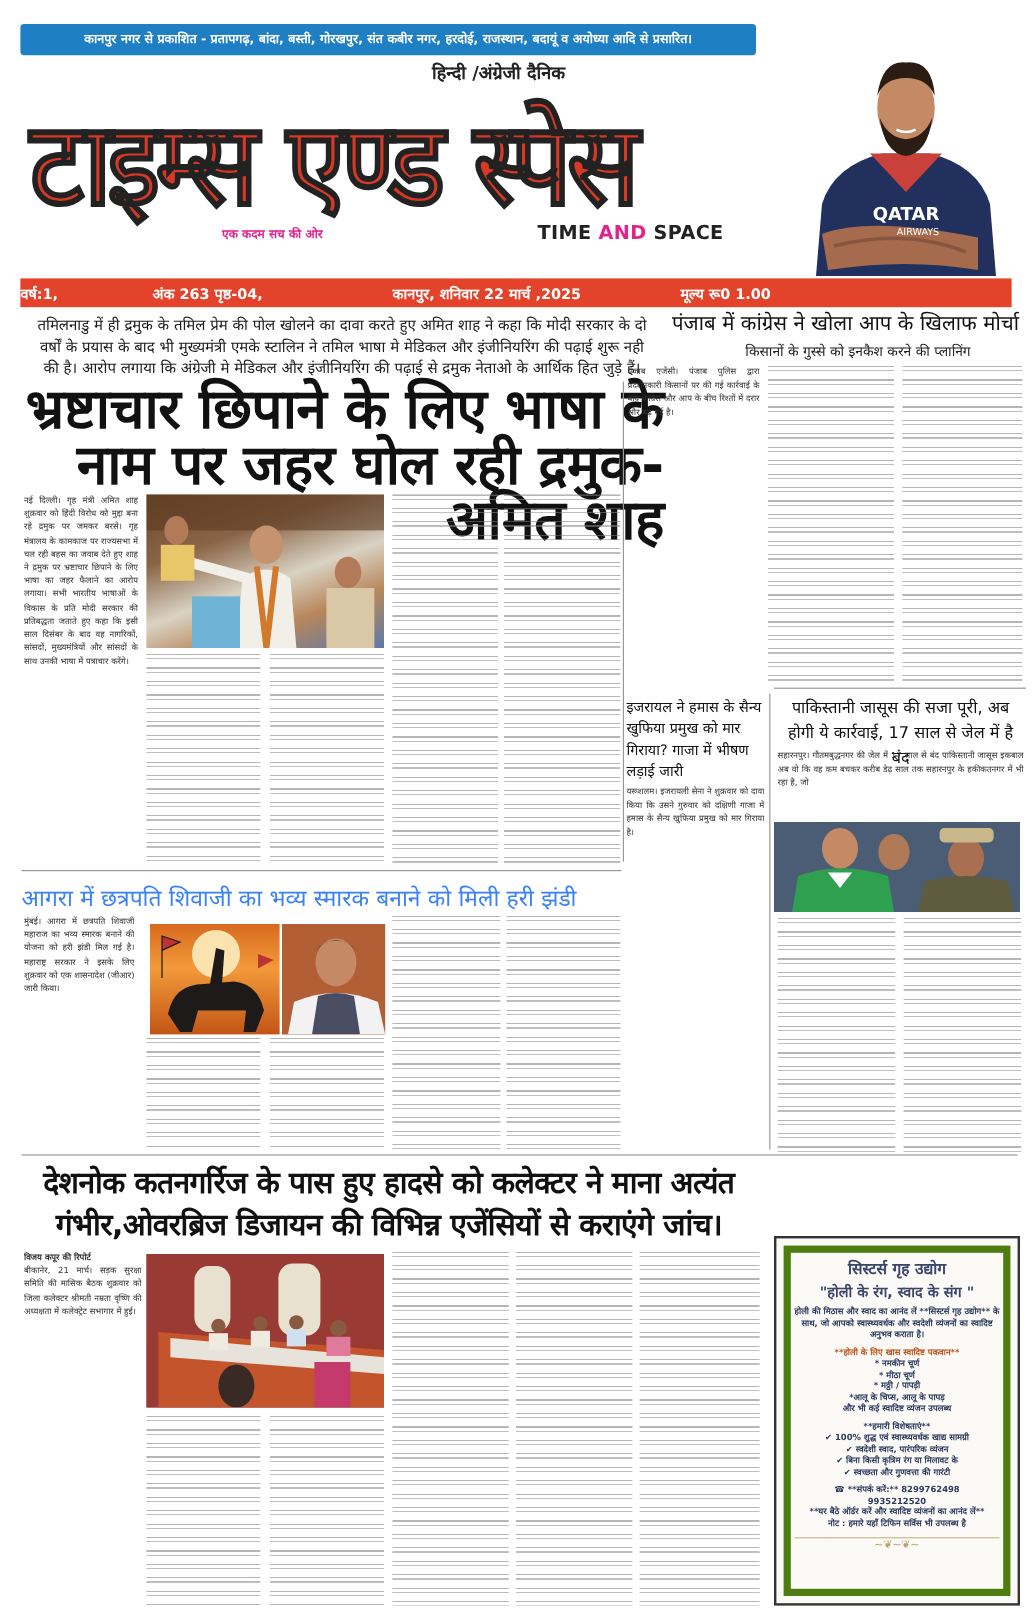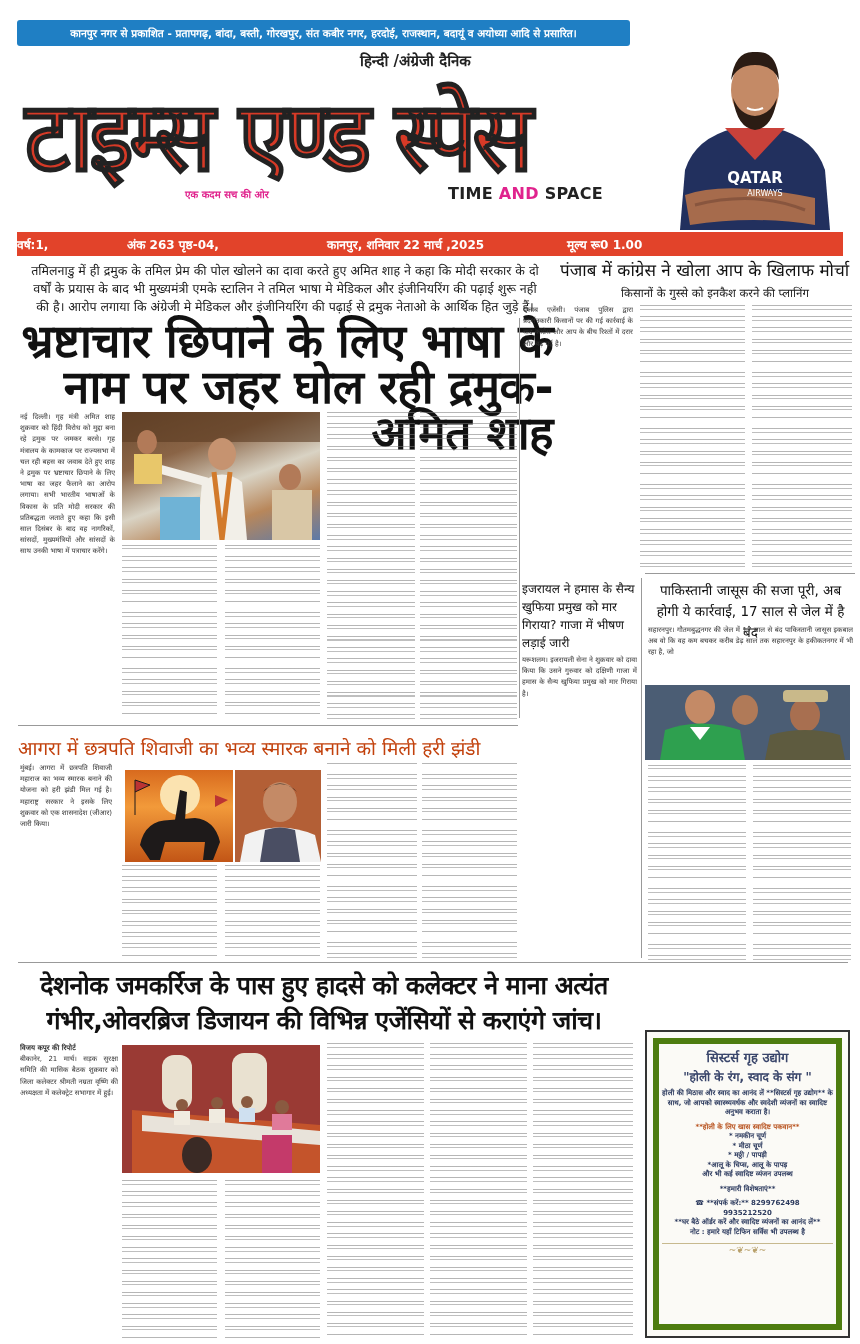--- a/index.html
+++ b/index.html
@@ -29,21 +29,21 @@
   .rule-v { background: #999; width: 1px; }
   .rule-h { background: #999; height: 1px; }
 
   .summary { left: 25px; top: 262px; width: 520px; font-size: 12.5px; line-height: 18px; text-align: center; color: #1a1a1a; }
   .h-main { left: 18px; top: 318px; width: 535px; font-size: 46px; font-weight: bold; line-height: 46px; color: #111; text-align: right; letter-spacing: -0.5px; }
   .h-punjab { left: 560px; top: 259px; width: 300px; font-size: 17px; line-height: 22px; color: #111; white-space: nowrap; }
   .sub-punjab { left: 580px; top: 285px; width: 270px; font-size: 11.5px; color: #222; text-align: center; }
 
   .h-israel { left: 522px; top: 580px; width: 118px; font-size: 12px; line-height: 18px; text-align: left; color: #111; }
   .h-pak { left: 648px; top: 580px; width: 205px; font-size: 13.5px; line-height: 21px; text-align: center; color: #111; }
-  .h-agra { left: 18px; top: 735px; width: 410px; font-size: 19px; color: #c2410c; white-space: nowrap; }
+  .h-agra { left: 18px; top: 735px; width: 410px; font-size: 19px; color: #3b82f6; white-space: nowrap; }
   .h-desh { left: 18px; top: 968px; width: 612px; font-size: 25px; font-weight: bold; line-height: 35px; text-align: center; color: #111; letter-spacing: -0.5px; }
 
   .img { background: #888; overflow: hidden; position: absolute; }
 
   .ad { left: 645px; top: 1030px; width: 205px; height: 308px; border: 2px solid #333; background: #fbfaf6; padding: 6px; }
   .ad-inner { border: 6px solid #4d7c0f; height: 100%; padding: 4px 3px; text-align: center; color: #2c3a5e; }
   .ad-title { font-size: 13px; font-weight: bold; color: #3a466b; }
   .ad-slogan { font-size: 12px; font-weight: bold; color: #3a466b; margin: 2px 0 4px; }
   .ad-p { font-size: 7px; line-height: 9.5px; font-weight: bold; }
   .ad-sep { height: 5px; }
@@ -167,21 +167,21 @@
     <path d="M5 92 L10 65 Q45 50 80 65 L86 92 Z" fill="#f2f2f2"></path>
     <path d="M25 92 L30 60 Q45 55 60 60 L65 92 Z" fill="#4a4e63"></path>
   </svg>
 </div>
 <div class="abs col lines" style="left:122px;top:865px;width:95px;height:93px;"></div>
 <div class="abs col lines" style="left:225px;top:865px;width:95px;height:93px;"></div>
 <div class="abs col lines" style="left:327px;top:763px;width:90px;height:195px;"></div>
 <div class="abs col lines" style="left:422px;top:763px;width:95px;height:195px;"></div>
 
 <div class="abs rule-h" style="left:18px;top:962px;width:830px;"></div>
-<div class="abs h-desh">देशनोक जमकर्रिज के पास हुए हादसे को कलेक्टर ने माना अत्यंत गंभीर,ओवरब्रिज डिजायन की विभिन्न एजेंसियों से कराएंगे जांच।</div>
+<div class="abs h-desh">देशनोक कतनगर्रिज के पास हुए हादसे को कलेक्टर ने माना अत्यंत गंभीर,ओवरब्रिज डिजायन की विभिन्न एजेंसियों से कराएंगे जांच।</div>
 <div class="abs col" style="left:20px;top:1043px;width:98px;height:295px;">
   <b>विजय कपूर की रिपोर्ट</b><br>
   <span>बीकानेर, 21 मार्च। सड़क सुरक्षा समिति की मासिक बैठक शुक्रवार को जिला कलेक्टर श्रीमती नम्रता वृष्णि की अध्यक्षता में कलेक्ट्रेट सभागार में हुई।</span>
 </div>
 <div class="img" style="left:122px;top:1045px;width:198px;height:128px;background:#8a2e2e;">
   <svg width="198" height="128" viewBox="0 0 198 128">
     <rect width="198" height="128" fill="#9a3a34"></rect>
     <rect x="40" y="10" width="30" height="55" rx="12" fill="#e9e1d0"></rect>
     <rect x="110" y="8" width="35" height="60" rx="12" fill="#e9e1d0"></rect>
     <path d="M10 65 L198 80 L198 128 L10 128 Z" fill="#c4542b"></path>
@@ -213,20 +213,26 @@
     <div class="ad-p" style="color:#b8521e;">**होली के लिए खास स्वादिष्ट पकवान**</div>
     <div class="ad-list">
       <div>* नमकीन चूर्ण</div>
       <div>* मीठा चूर्ण</div>
       <div>* मठ्ठी / पापड़ी</div>
       <div>*आलू के चिप्स, आलू के पापड़</div>
       <div>और भी कई स्वादिष्ट व्यंजन उपलब्ध</div>
     </div>
     <div class="ad-sep"></div>
     <div class="ad-p">**हमारी विशेषताएं**</div>
+    <div class="ad-list">
+      <div>✔ 100% शुद्ध एवं स्वास्थ्यवर्धक खाद्य सामग्री</div>
+      <div>✔ स्वदेशी स्वाद, पारंपरिक व्यंजन</div>
+      <div>✔ बिना किसी कृत्रिम रंग या मिलावट के</div>
+      <div>✔ स्वच्छता और गुणवत्ता की गारंटी</div>
+    </div>
     <div class="ad-sep"></div>
     <div class="ad-p">
       <span>☎ </span><span>**संपर्क करें:**</span>
       <span>8299762498</span><br>
       <span>9935212520</span>
     </div>
     <div class="ad-p">**घर बैठे ऑर्डर करें और स्वादिष्ट व्यंजनों का आनंद लें**</div>
     <div class="ad-p">नोट : हमारे यहाँ टिफिन सर्विस भी उपलब्ध है</div>
     <div class="ad-flourish">~❦~❦~</div>
   </div>

